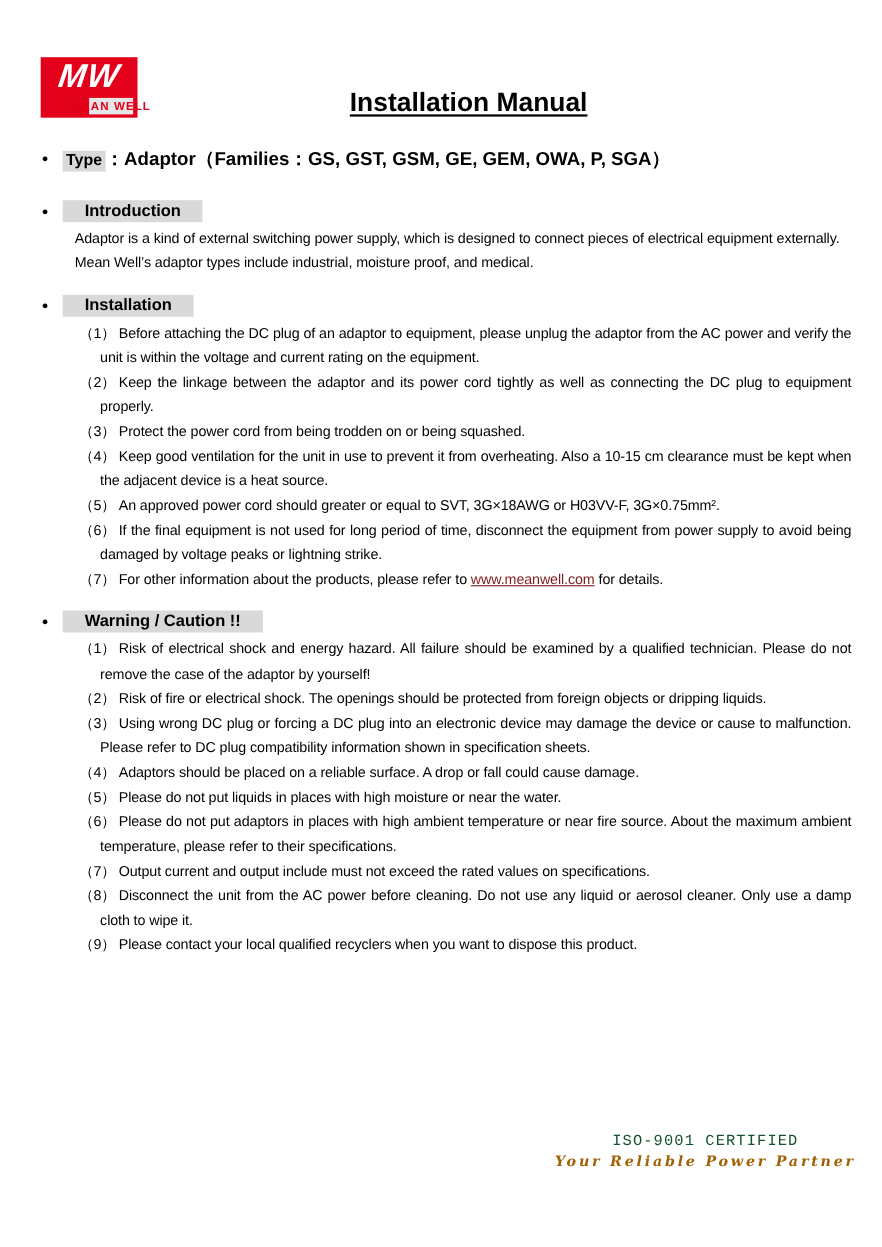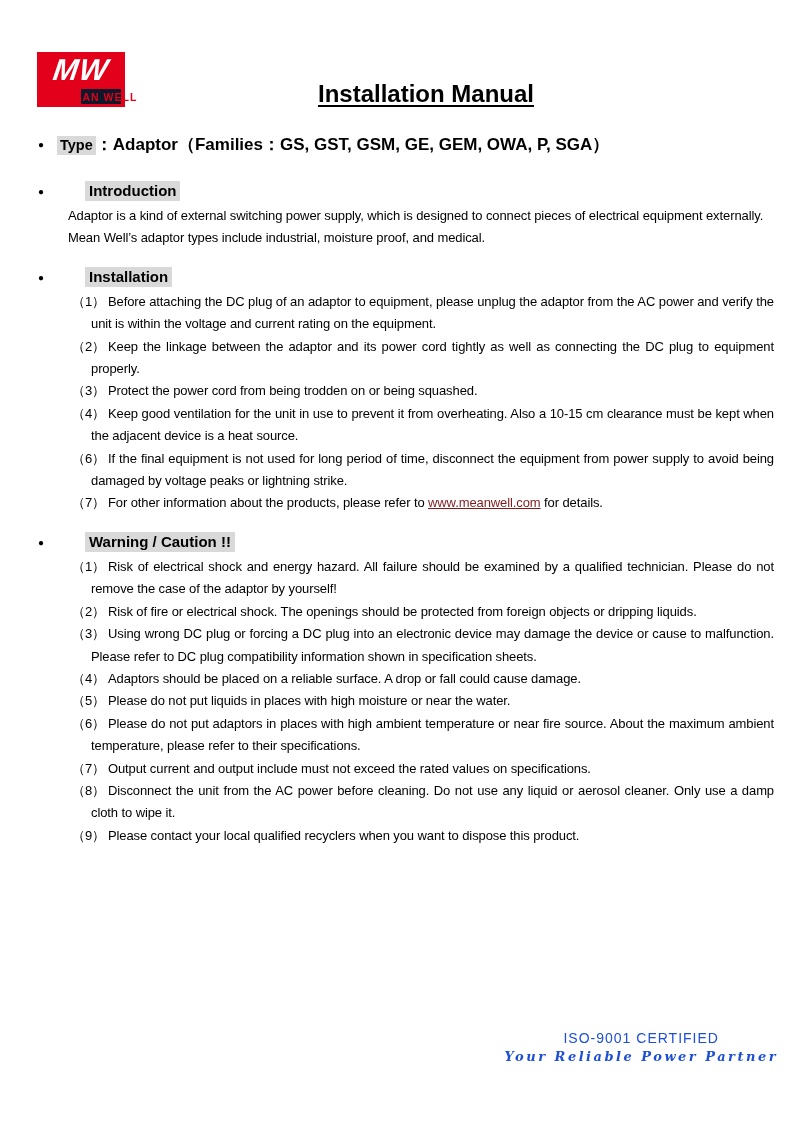--- a/index.html
+++ b/index.html
@@ -19,21 +19,21 @@
     background: #e2001a;
   }
   .logo-mw {
     display: block; text-align: center;
     color: #fff; font-weight: bold; font-style: italic;
     font-size: 30px; line-height: 36px; letter-spacing: 1px;
     transform: skewX(-8deg);
   }
   .logo-strip {
     position: absolute; left: 4px; right: 4px; bottom: 3px; height: 15px;
-    background: #0f172a;
+    background: #e5e5e5;
     display: flex; align-items: center; justify-content: center; margin-left: 40px;
   }
   .logo-strip span {
     color: #e2001a; font-weight: bold; font-size: 10.5px; letter-spacing: 1px;
     white-space: nowrap;
   }
 
   
   .title-wrap { padding-top: 80px; padding-left: 50px; text-align: center; }
   .title {
@@ -61,21 +61,21 @@
   .type-label { font-size: 14.5px; padding: 1px 3px 2px; }
   .type-sep, .type-value, .type-families { font-size: 17px; }
 
   
   .section { margin-top: 22px; }
   .section-tight { margin-top: 16px; }
   .sec-head {
     position: relative; padding-left: 57px;
     font-weight: bold; font-size: 15px; line-height: 22px;
   }
-  .sec-head .hl { padding: 1px 4px 2px; margin-left: 28px; }
+  .sec-head .hl { padding: 1px 20px 2px; }
   .sec-body {
     margin: 3px 28px 0 68px;
     font-size: 13px; line-height: 22.4px;
     letter-spacing: -0.1px;
   }
   .sec-body:empty { display: none; }
   .items { margin-top: 3px; }
   .item {
     margin-left: 91px; margin-right: 28px;
     font-size: 13px; line-height: 22.4px;
@@ -90,25 +90,25 @@
   .item a {
     color: #7f1d1d; text-decoration: underline; cursor: pointer;
   }
 
   
   .footer {
     position: absolute; right: 24px; top: 1030px;
     text-align: center; 
   }
   .footer .cert {
-    color: #1d4ed8; font-size: 14px; letter-spacing: 1px; line-height: 16px;
+    color: #14532d; font-size: 14px; letter-spacing: 1px; line-height: 16px; font-family: Liberation Mono, monospace;
   }
   .footer .slogan {
     margin-top: 3px;
-    color: #1d4ed8;
+    color: #a16207;
     font-family: "DejaVu Serif", serif;
     font-style: italic; font-weight: bold;
     font-size: 13px; letter-spacing: 2.5px; line-height: 16px;
     white-space: nowrap;
   }
 </style>
 </head>
 <body>
 
 <div class="logo">
@@ -144,20 +144,21 @@
 
   <div class="items">
   <div class="item"><span class="num">（1）</span><span class="txt">Before attaching the DC plug of an adaptor to equipment, please unplug the adaptor from the AC power and verify the unit is within the voltage and current rating on the equipment.</span><a></a><span class="txt"></span></div>
 
   <div class="item"><span class="num">（2）</span><span class="txt">Keep the linkage between the adaptor and its power cord tightly as well as connecting the DC plug to equipment properly.</span><a></a><span class="txt"></span></div>
 
   <div class="item"><span class="num">（3）</span><span class="txt">Protect the power cord from being trodden on or being squashed.</span><a></a><span class="txt"></span></div>
 
   <div class="item"><span class="num">（4）</span><span class="txt">Keep good ventilation for the unit in use to prevent it from overheating. Also a 10-15 cm clearance must be kept when the adjacent device is a heat source.</span><a></a><span class="txt"></span></div>
 
+  <div class="item"><span class="num">（5）</span><span class="txt">An approved power cord should greater or equal to SVT, 3G×18AWG or H03VV-F, 3G×0.75mm².</span><a></a><span class="txt"></span></div>
 
   <div class="item"><span class="num">（6）</span><span class="txt">If the final equipment is not used for long period of time, disconnect the equipment from power supply to avoid being damaged by voltage peaks or lightning strike.</span><a></a><span class="txt"></span></div>
 
   <div class="item"><span class="num">（7）</span><span class="txt">For other information about the products, please refer to </span><a>www.meanwell.com</a><span class="txt"> for details.</span></div>
 </div>
 </div>
 
 <div class="section section-tight">
   <div class="sec-head">
     <span class="bullet">●</span>

